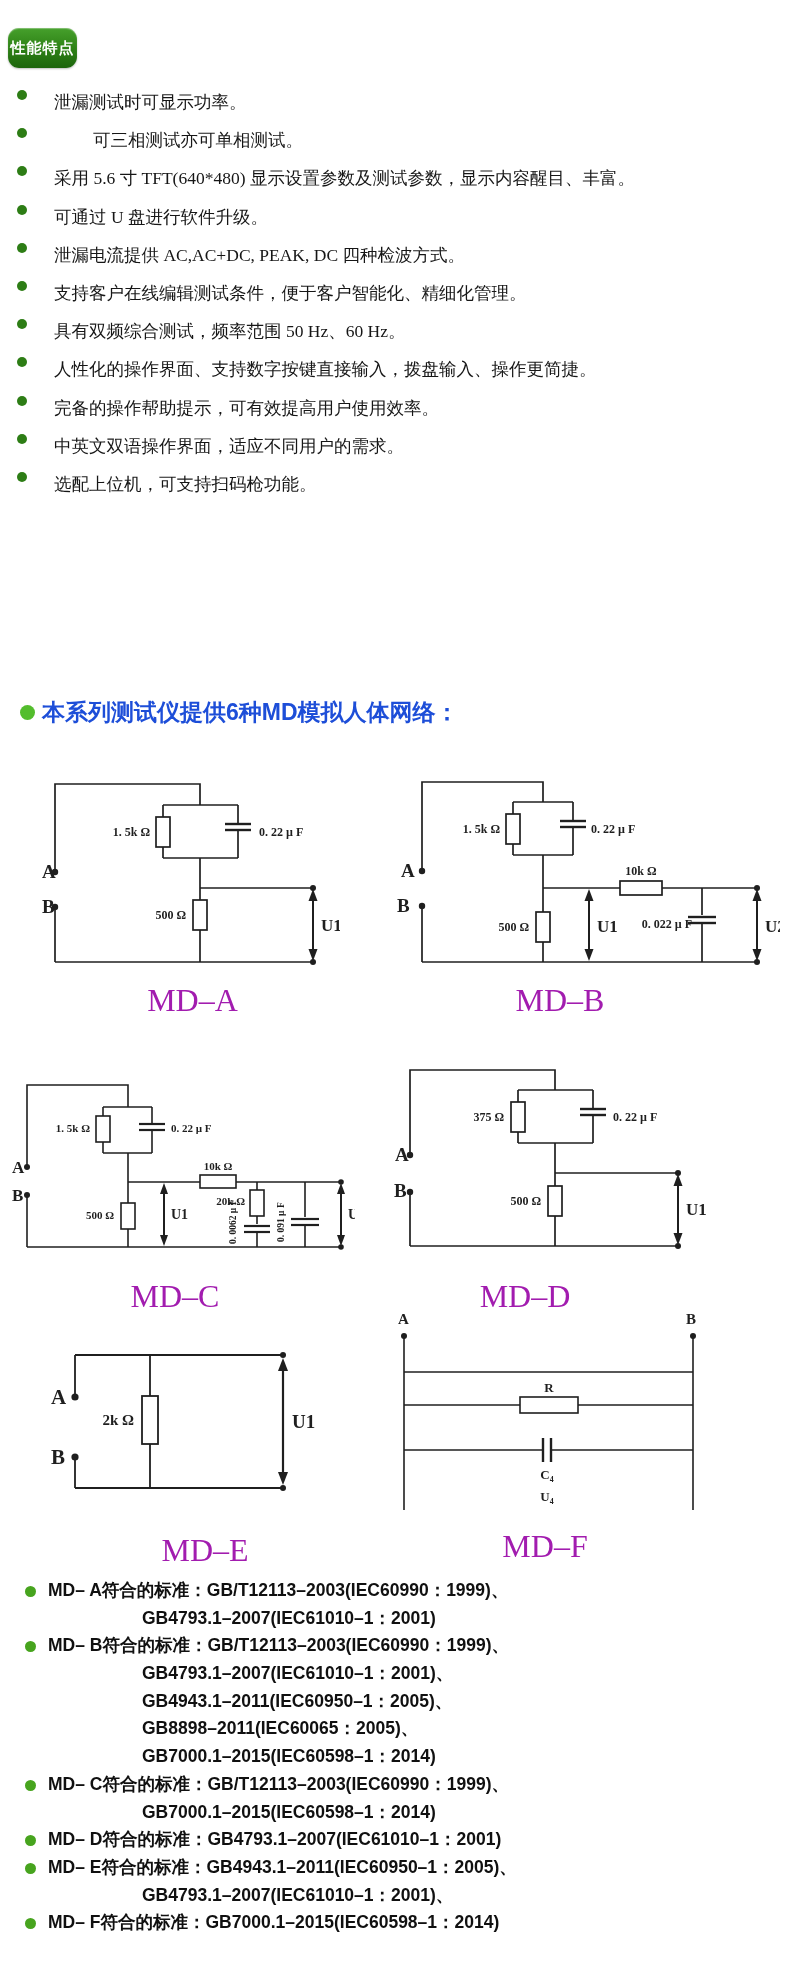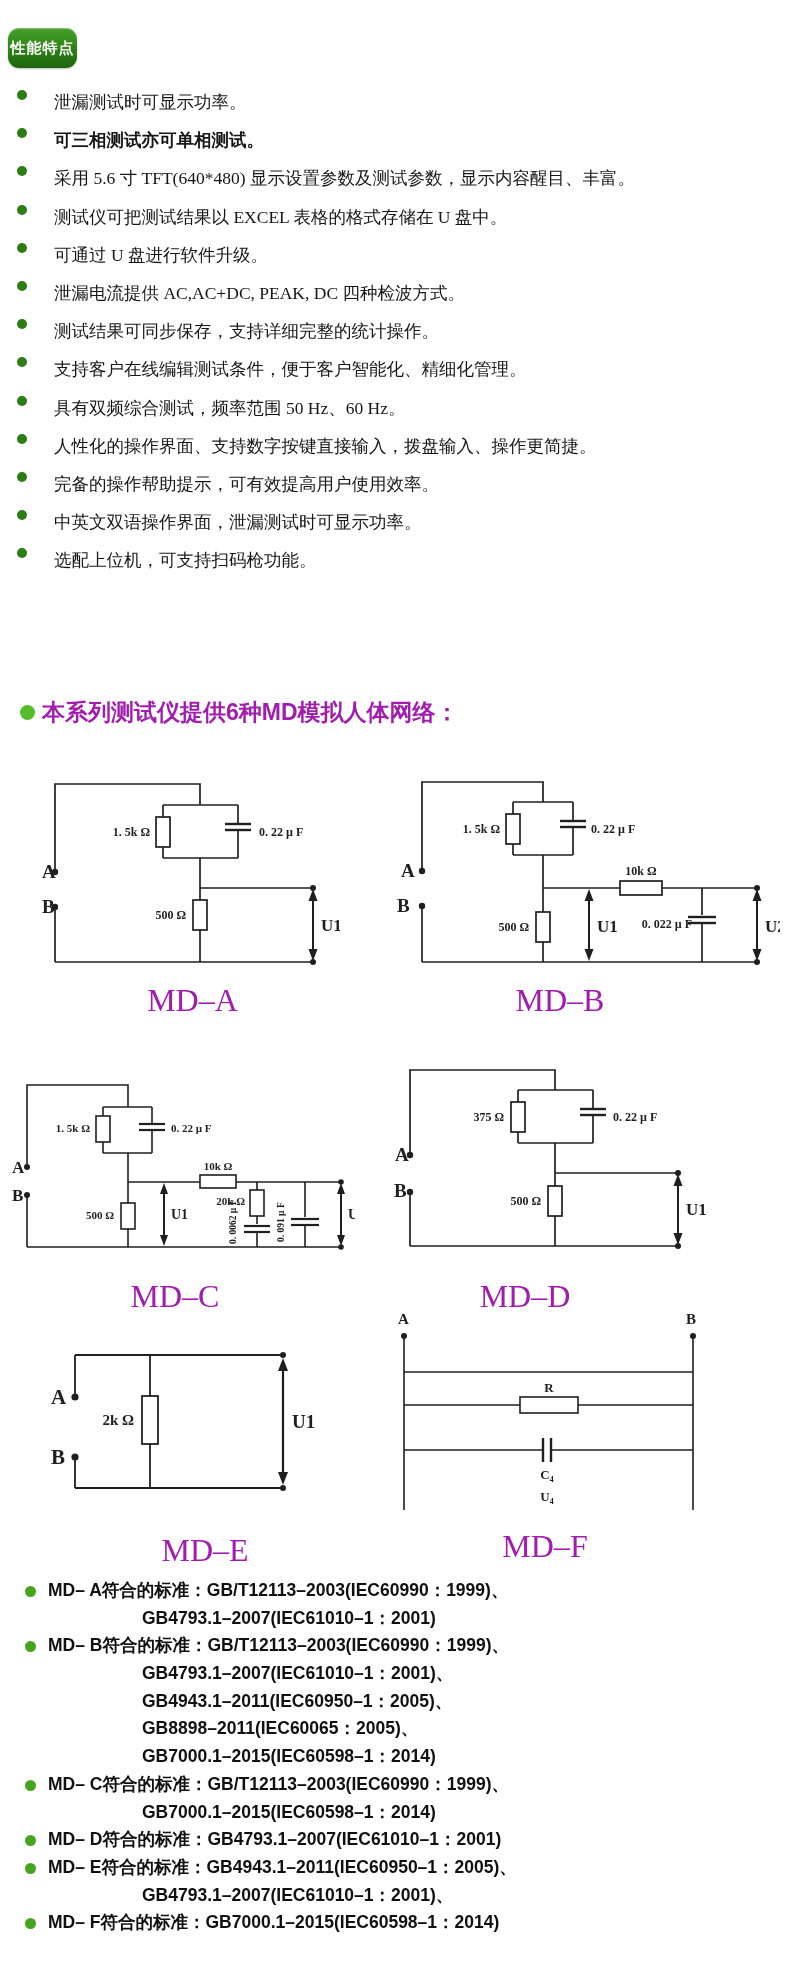--- a/index.html
+++ b/index.html
@@ -7,24 +7,24 @@
 
   .badge{position:absolute;left:8px;top:28px;width:69px;height:40px;border-radius:11px;
     background:linear-gradient(180deg,#46a02c 0%,#2e8216 50%,#1d650d 100%);
     box-shadow:inset 0 1px 1px rgba(255,255,255,.35), 0 1px 2px rgba(0,0,0,.25);
     color:#fff;font-family:"Liberation Sans","DejaVu Sans",sans-serif;font-weight:bold;font-size:15px;
     display:flex;align-items:center;justify-content:center;letter-spacing:1px;}
 
   ul.features{position:absolute;left:10px;top:90px;width:786px;margin:0;padding:0;list-style:none;}
   ul.features li{height:38.2px;display:flex;font-size:17.5px;}
   ul.features .fdot{flex:none;width:10px;height:10px;border-radius:50%;background:#2d7d15;margin:0 27px 0 7px;}
-  ul.features li.bold span.ftext{font-weight:bold;}
+  ul.features li.bold span.ftext{font-weight:normal;margin-left:39px;}
 
   .section-head{position:absolute;left:20px;top:697px;display:flex;align-items:center;
-    font-family:"Liberation Sans","DejaVu Sans",sans-serif;font-weight:bold;font-size:23px;color:#a21caf;}
+    font-family:"Liberation Sans","DejaVu Sans",sans-serif;font-weight:bold;font-size:23px;color:#1d4ed8;}
   .section-head .hdot{width:15px;height:15px;border-radius:50%;background:#53bd2d;margin-right:7px;flex:none;}
 
   svg.ckt{position:absolute;}
   svg.ckt text{fill:#1f1f1f;font-family:"Liberation Serif","DejaVu Serif",serif;font-weight:bold;}
 
   .md-label{position:absolute;font-family:Liberation Serif, serif;font-size:32px;color:#a21caf;text-align:center;}
 
   .stds{position:absolute;left:0;top:1578px;width:800px;
     font-family:"Liberation Sans","DejaVu Sans",sans-serif;font-weight:bold;font-size:17.5px;color:#101010;}
   .std{height:27.7px;display:flex;align-items:flex-start;padding-left:48px;position:relative;white-space:nowrap;}
@@ -46,53 +46,45 @@
   <li class="bold">
       <span class="fdot"></span>
       <span class="ftext">可三相测试亦可单相测试。</span>
     </li>
   <li>
       <span class="fdot"></span>
       <span class="ftext">采用 5.6 寸 TFT(640*480) 显示设置参数及测试参数，显示内容醒目、丰富。</span>
     </li>
   <li>
       <span class="fdot"></span>
-      <span class="ftext">测试仪可把测试结果以 EXCEL 表格的格式存储在 U 盘中。</span>
-    </li>
-  <li>
-      <span class="fdot"></span>
       <span class="ftext">可通过 U 盘进行软件升级。</span>
     </li>
   <li>
       <span class="fdot"></span>
       <span class="ftext">泄漏电流提供 AC,AC+DC, PEAK, DC 四种检波方式。</span>
     </li>
   <li>
       <span class="fdot"></span>
-      <span class="ftext">测试结果可同步保存，支持详细完整的统计操作。</span>
-    </li>
-  <li>
-      <span class="fdot"></span>
       <span class="ftext">支持客户在线编辑测试条件，便于客户智能化、精细化管理。</span>
     </li>
   <li>
       <span class="fdot"></span>
       <span class="ftext">具有双频综合测试，频率范围 50 Hz、60 Hz。</span>
     </li>
   <li>
       <span class="fdot"></span>
       <span class="ftext">人性化的操作界面、支持数字按键直接输入，拨盘输入、操作更简捷。</span>
     </li>
   <li>
       <span class="fdot"></span>
       <span class="ftext">完备的操作帮助提示，可有效提高用户使用效率。</span>
     </li>
   <li>
       <span class="fdot"></span>
-      <span class="ftext">中英文双语操作界面，泄漏测试时可显示功率。</span>
+      <span class="ftext">中英文双语操作界面，适应不同用户的需求。</span>
     </li>
   <li>
       <span class="fdot"></span>
       <span class="ftext">选配上位机，可支持扫码枪功能。</span>
     </li>
 </ul>
 
 <div class="section-head">
   <span class="hdot"></span>
   <span>本系列测试仪提供6种MD模拟人体网络：</span>

